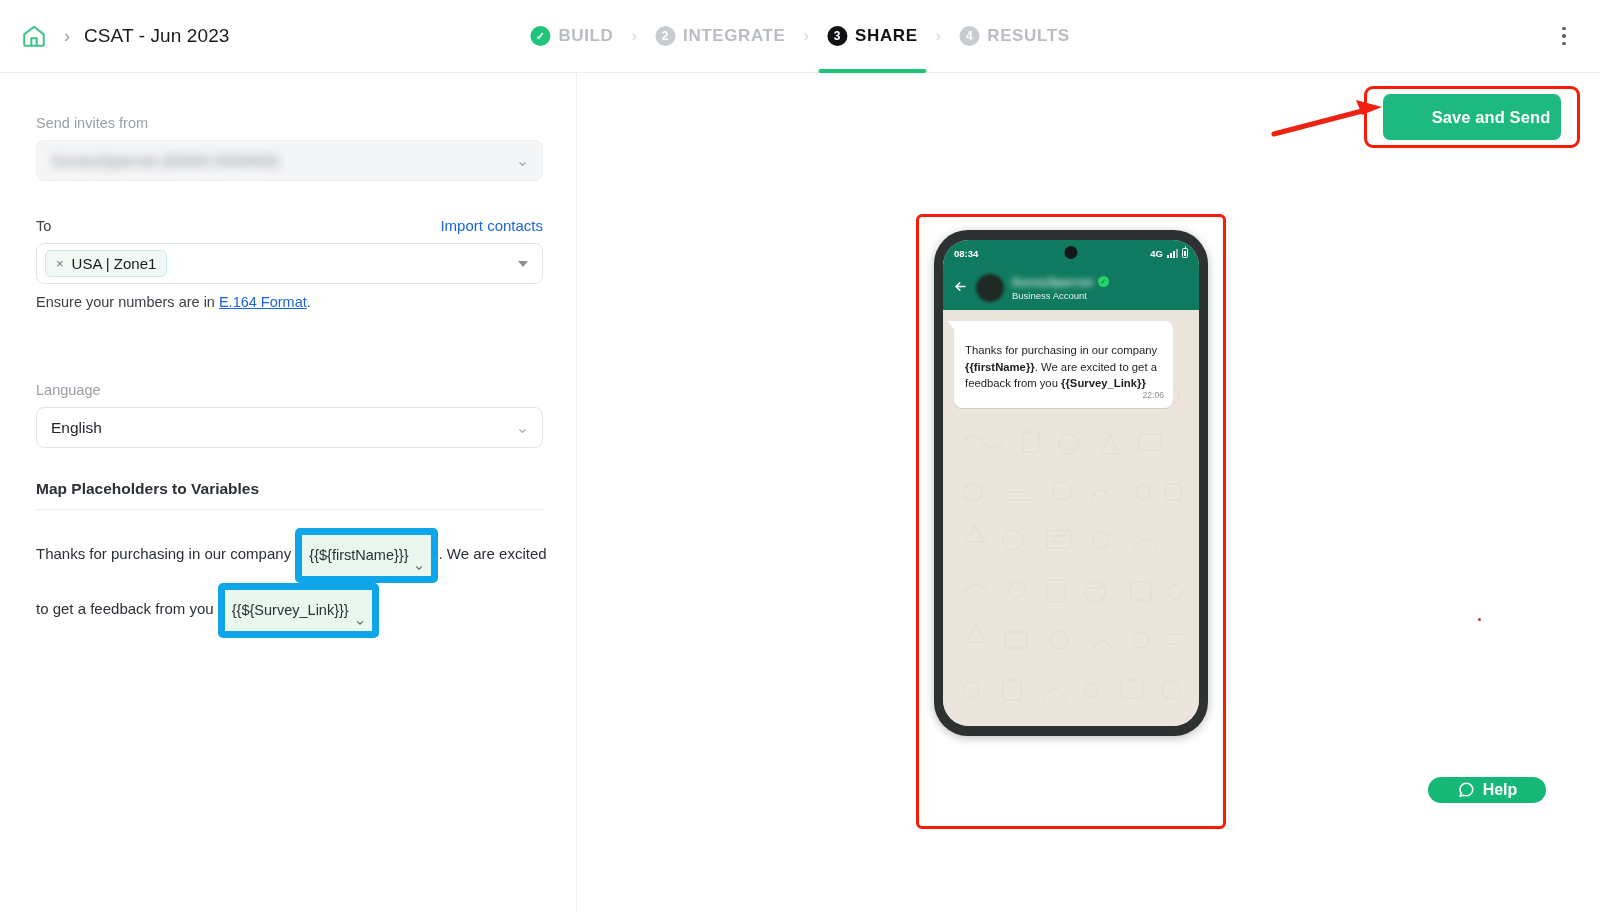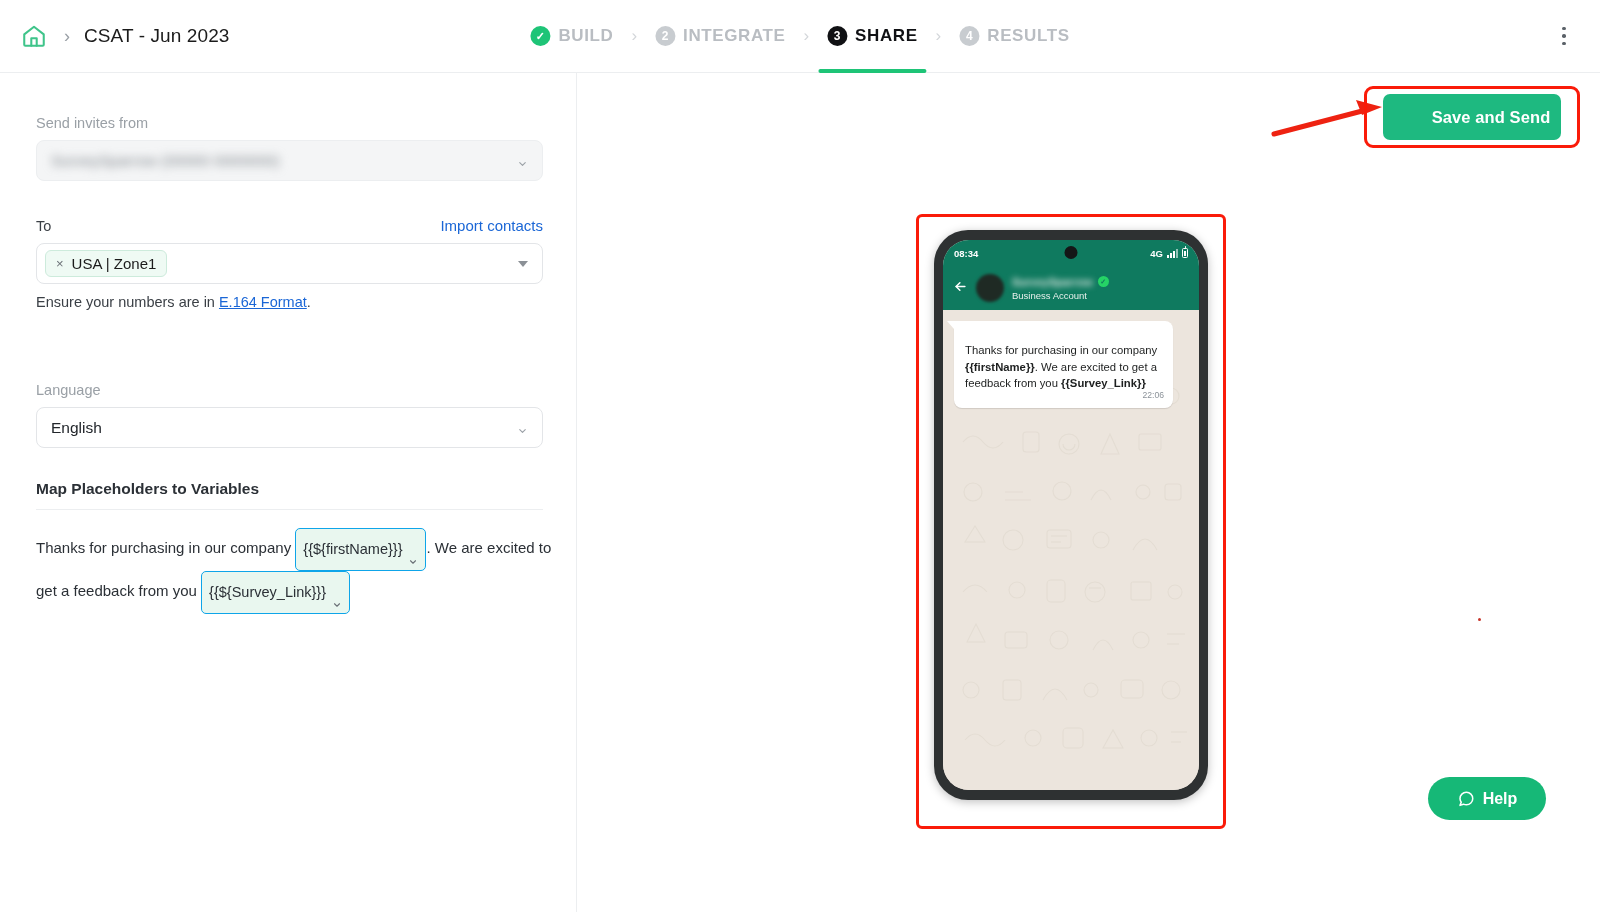--- a/index.html
+++ b/index.html
@@ -116,39 +116,39 @@
   .info-ic { width: 16px; height: 16px; color: #80868c; }
 
   .sub-title { font-size: 15.5px; font-weight: 700; color: #2b3036; }
   .divider { width: 507px; height: 1px; background: #eceef0; margin: 11px 0 0 0; }
 
   .map-text {
     width: 520px; font-size: 15px; line-height: 35px; color: #2b3036;
   }
   .var-chip {
     display: inline-flex; align-items: center; gap: 6px;
-    background: #e9f7ef; border: 1px solid #0ea5e9; border-radius: 5px;
+    background: #e9f7ef; border: 7px solid #0ea5e9; border-radius: 5px;
     padding: 3px 7px; font-size: 14.5px; color: #2b3036; cursor: pointer;
     vertical-align: middle;
   }
   .var-chip .vc { width: 10px; height: 10px; color: #6b7177; }
 
   
   .right-panel {
     position: absolute; left: 578px; top: 73px; width: 1022px; height: 839px;
     background: #fff;
   }
 
   .red-frame {
     position: absolute; left: 338px; top: 141px; width: 310px; height: 615px;
     border: 3px solid #fa1b09; border-radius: 6px;
   }
 
   .phone {
-    position: absolute; left: 356px; top: 157px; width: 274px; height: 570px;
+    position: absolute; left: 356px; top: 157px; width: 274px; height: 506px;
     background: #2e3132; border-radius: 34px; padding: 10px 9px;
     box-shadow: 0 2px 10px rgba(0,0,0,.25);
   }
   .phone-screen {
     width: 100%; height: 100%; border-radius: 26px; overflow: hidden;
     background: #ece5dd; position: relative; display:flex; flex-direction:column;
   }
 
   .wa-statusbar {
     height: 26px; background: #0f7a5f; color: #fff;
@@ -203,21 +203,21 @@
     border: 3px solid #fa1b09; border-radius: 9px;
   }
   .save-btn {
     position: absolute; left: 1383px; top: 94px; width: 178px; height: 46px;
     background: #1eb980; border-radius: 7px; color: #fff;
     font-size: 16.5px; font-weight: 700; display: flex; align-items: center;
     justify-content: center; cursor: pointer; letter-spacing: .1px; padding-left: 38px;
   }
 
   .help-btn {
-    position: absolute; left: 1428px; top: 777px; width: 118px; height: 43px;
+    position: absolute; left: 1428px; top: 777px; width: 118px; height: 26px;
     background: #16b877; border-radius: 22px; color: #fff;
     display: flex; align-items: center; justify-content: center; gap: 8px;
     font-size: 16px; font-weight: 700; cursor: pointer;
   }
   .help-ic { width: 18px; height: 18px; }
   .stray-dot { position:absolute; left: 900px; top: 545px; width: 3px; height: 3px; background:#c7342a; border-radius:50%; }
 </style>
 </head>
 <body>
 

